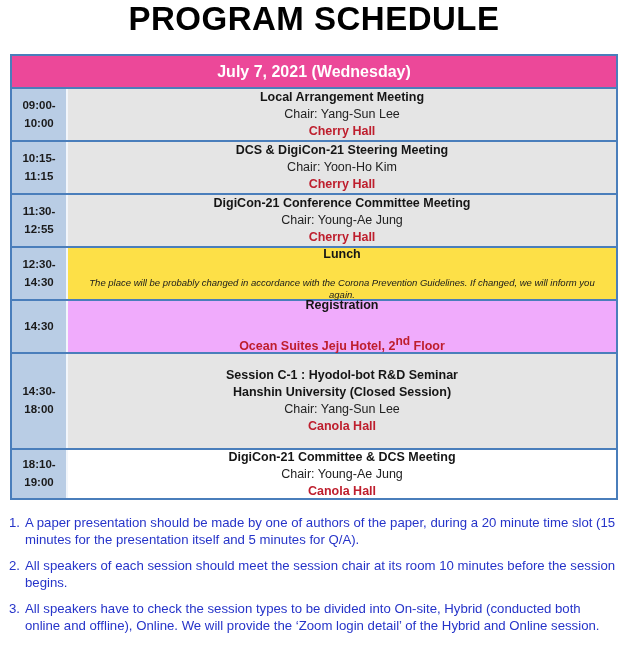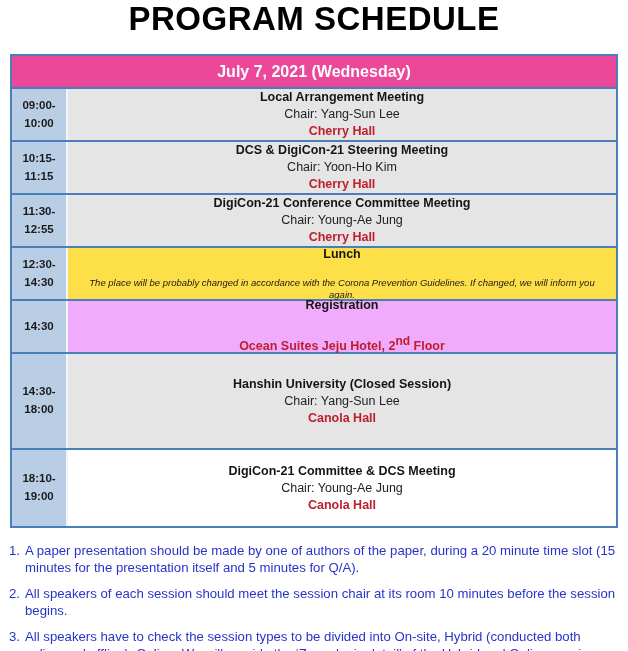--- a/index.html
+++ b/index.html
@@ -37,21 +37,21 @@
     justify-content: center;
     border-bottom: 2px solid #4A7EBB;
   }
   .row {
     display: flex;
     border-bottom: 2px solid #4A7EBB;
   }
   .row:last-child { border-bottom: none; }
   .h-std   { height: 53px; }
   .h-tall  { height: 96px; }
-  .h-last  { height: 76px; }
+  .h-last  { height: 48px; }
   .time-cell {
     width: 56px;
     flex: 0 0 56px;
     background: #B9CDE5;
     border-right: 2px solid #F2F6FB;
     display: flex;
     align-items: center;
     justify-content: center;
     text-align: center;
     font-size: 11.5px;
@@ -156,20 +156,21 @@
       <div class="content-cell bg-green">
         <div class="evt-title">Registration</div>
         <div class="evt-location"><span>Ocean Suites Jeju Hotel, 2</span><sup>nd</sup><span> Floor</span></div>
       </div>
     </div>
 
     <div class="row h-tall">
       <div class="time-cell">14:30-
 18:00</div>
       <div class="content-cell bg-blue">
+        <div class="evt-title">Session C-1 : Hyodol-bot R&amp;D Seminar</div>
         <div class="evt-subtitle">Hanshin University (Closed Session)</div>
         <div class="evt-chair">Chair: Yang-Sun Lee</div>
         <div class="evt-hall">Canola Hall</div>
       </div>
     </div>
 
     <div class="row h-last">
       <div class="time-cell">18:10-
 19:00</div>
       <div class="content-cell bg-white">

